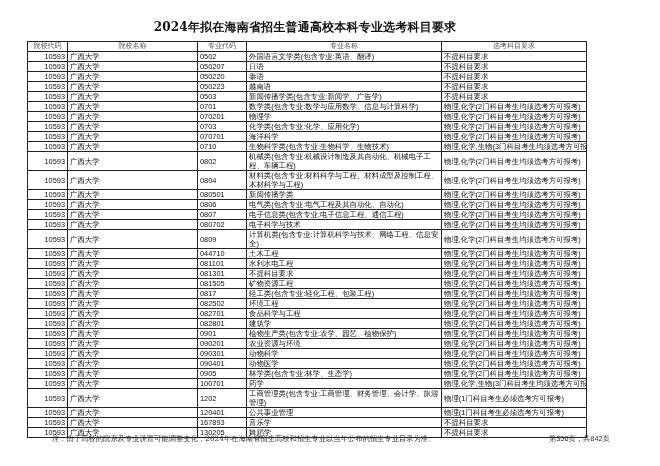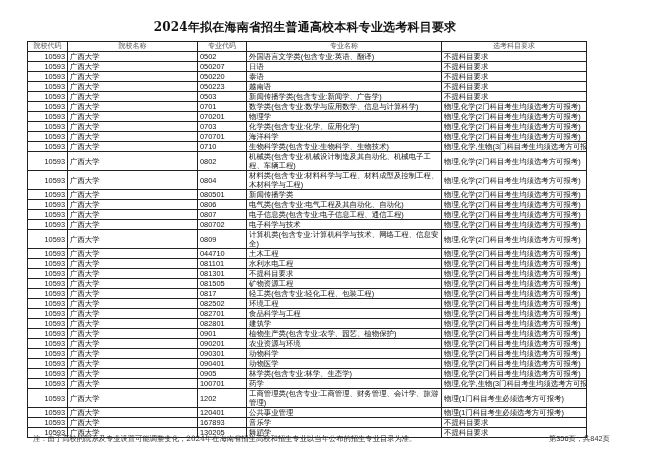--- a/index.html
+++ b/index.html
@@ -5,21 +5,21 @@
   html, body { margin:0; padding:0; background:#ffffff; }
   body { width:660px; height:466px; position:relative; overflow:hidden; font-family:"Liberation Sans","DejaVu Sans",sans-serif; color:#111; }
   .title { position:absolute; left:0; top:19px; width:610px; text-align:center; font-family:"DejaVu Serif","Liberation Serif",serif; font-weight:bold; font-size:12px; letter-spacing:0.2px; color:#111; }
   table.grid { position:absolute; left:27px; top:41px; width:559px; border-collapse:collapse; table-layout:fixed; font-size:7.4px; line-height:9px; }
   table.grid td, table.grid th { border:1px solid #222; padding:0 2px; overflow:hidden; white-space:nowrap; vertical-align:middle; }
   table.grid th { font-weight:normal; color:#555; font-family:"DejaVu Serif","Liberation Serif",serif; font-size:7px; height:9px; }
   table.grid td { height:8.8px; }
   table.grid td.code { text-align:right; }
   table.grid td.wrap { white-space:normal; line-height:9px; }
   table.grid tr.tall td { height:18px; }
-  .footer-note { position:absolute; left:33px; top:434px; font-size:7.3px; color:#333; font-family:"DejaVu Serif","Liberation Serif",serif; }
+  .footer-note { position:absolute; left:52px; top:434px; font-size:7.3px; color:#333; font-family:"DejaVu Serif","Liberation Serif",serif; }
   .footer-page { position:absolute; left:549px; top:434px; font-size:7.3px; color:#333; font-family:Liberation Sans, sans-serif; }
 </style>
 </head>
 <body>
 
 <div class="title">2024年拟在海南省招生普通高校本科专业选考科目要求</div>
 
 <table class="grid">
   <colgroup>
     <col style="width:40px">

